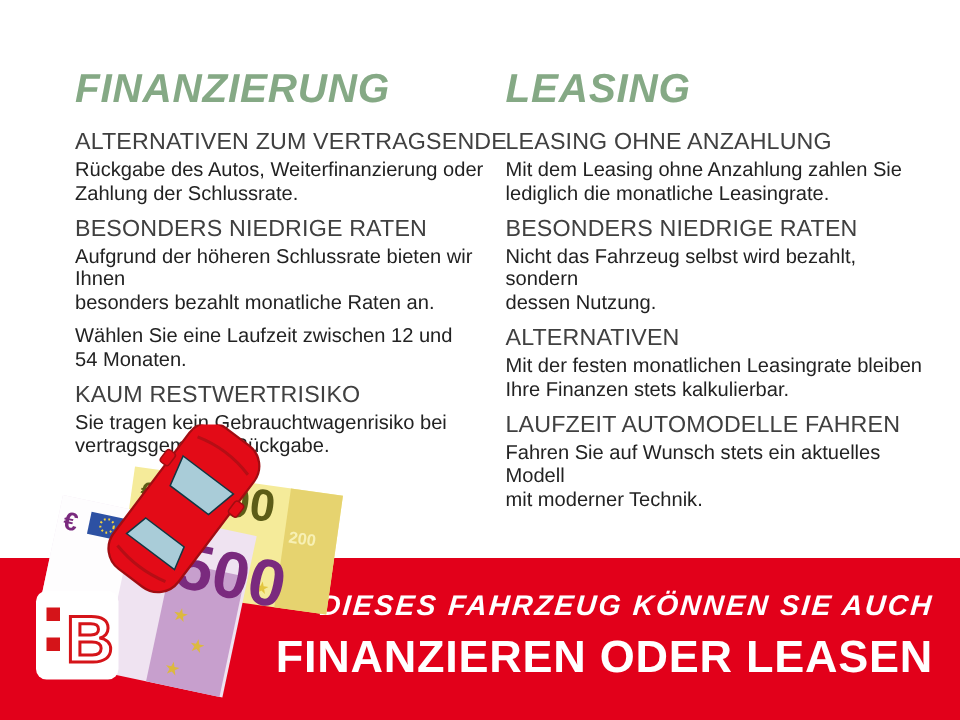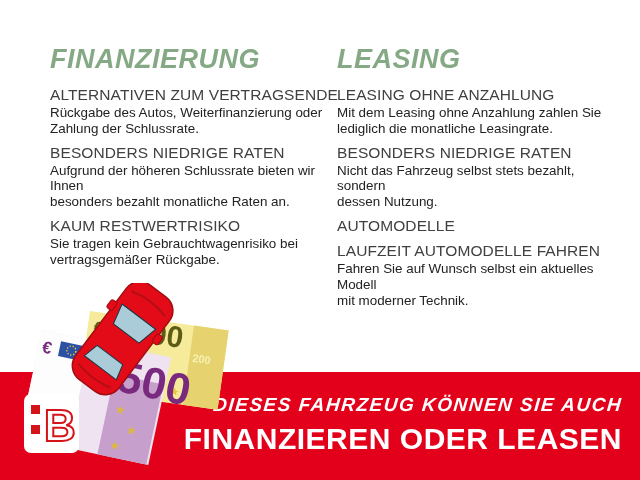--- a/index.html
+++ b/index.html
@@ -42,46 +42,50 @@
       <p class="sec-title">ALTERNATIVEN ZUM VERTRAGSENDE</p>
       <p class="sec-body">Rückgabe des Autos, Weiterfinanzierung oder
 Zahlung der Schlussrate.</p>
     </div>
     <div class="sec">
       <p class="sec-title">BESONDERS NIEDRIGE RATEN</p>
       <p class="sec-body">Aufgrund der höheren Schlussrate bieten wir Ihnen
 besonders bezahlt monatliche Raten an.</p>
     </div>
     <div class="sec">
+      <p class="sec-body">Wählen Sie eine Laufzeit zwischen 12 und
+54 Monaten.</p>
     </div>
     <div class="sec">
       <p class="sec-title">KAUM RESTWERTRISIKO</p>
       <p class="sec-body">Sie tragen kein Gebrauchtwagenrisiko bei
 vertragsgemäßer Rückgabe.</p>
     </div>
   </div>
 
   <div class="col col-right">
     <div class="col-title">LEASING</div>
     <div class="sec">
       <p class="sec-title">LEASING OHNE ANZAHLUNG</p>
       <p class="sec-body">Mit dem Leasing ohne Anzahlung zahlen Sie
 lediglich die monatliche Leasingrate.</p>
     </div>
     <div class="sec">
       <p class="sec-title">BESONDERS NIEDRIGE RATEN</p>
-      <p class="sec-body">Nicht das Fahrzeug selbst stets bezahlt, sondern
+      <p class="sec-body">Nicht das Fahrzeug selbst wird bezahlt, sondern
 dessen Nutzung.</p>
     </div>
     <div class="sec">
-      <p class="sec-title">AUTOMODELLE</p>
+      <p class="sec-title">ALTERNATIVEN</p>
+      <p class="sec-body">Mit der festen monatlichen Leasingrate bleiben
+Ihre Finanzen stets kalkulierbar.</p>
     </div>
     <div class="sec">
       <p class="sec-title">LAUFZEIT AUTOMODELLE FAHREN</p>
-      <p class="sec-body">Fahren Sie auf Wunsch selbst ein aktuelles Modell
+      <p class="sec-body">Fahren Sie auf Wunsch stets ein aktuelles Modell
 mit moderner Technik.</p>
     </div>
   </div>
 
   <div class="banner">
     <div class="banner-text">
       <div class="banner-line1">DIESES FAHRZEUG KÖNNEN SIE AUCH</div>
       <div class="banner-line2">FINANZIEREN ODER LEASEN</div>
     </div>
   </div>

